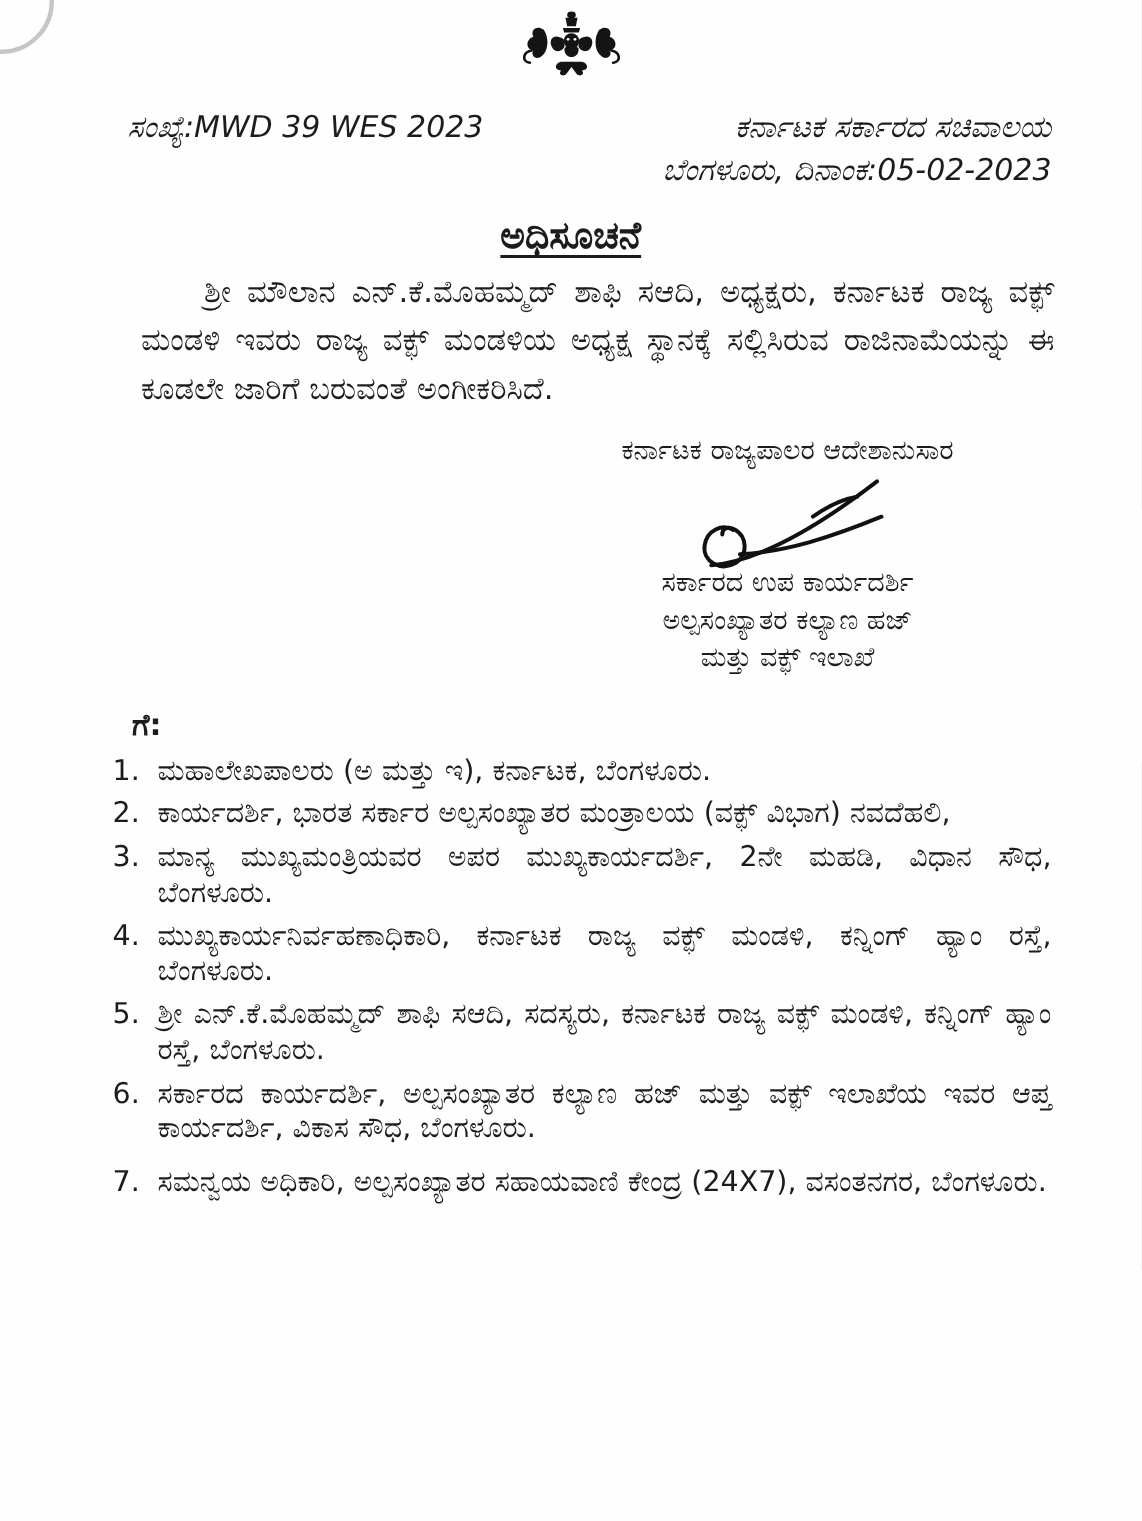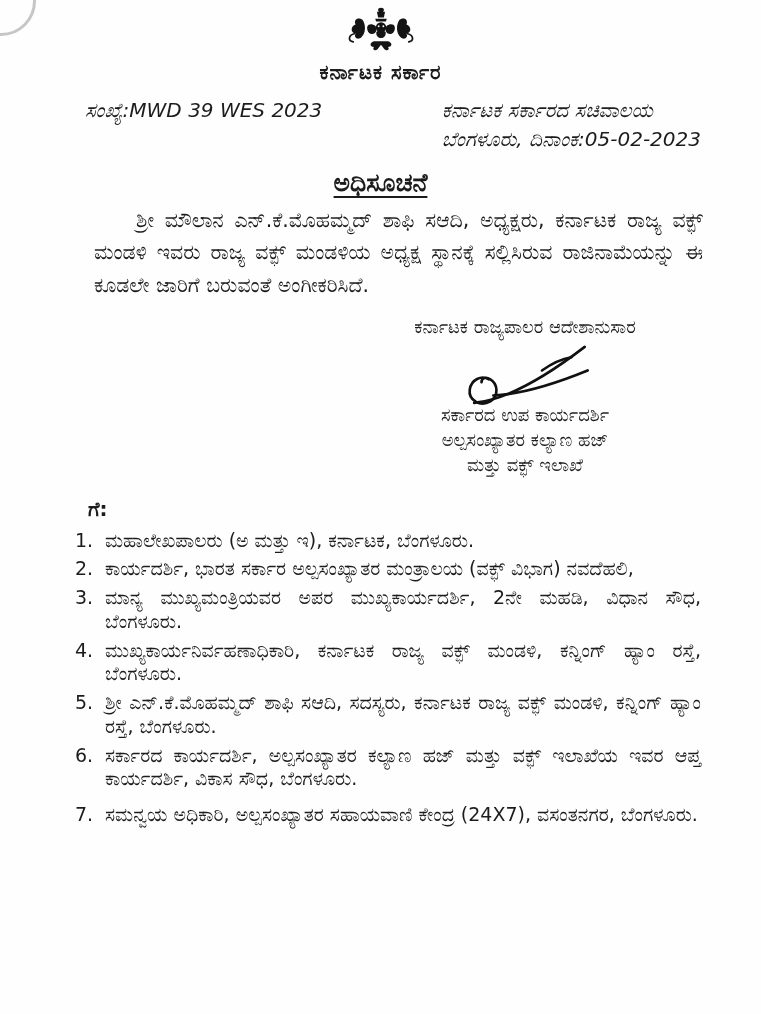--- a/index.html
+++ b/index.html
@@ -38,21 +38,21 @@
   }
   .ref-row {
     display: flex;
     justify-content: space-between;
     align-items: flex-start;
     padding: 12px 60px 0 85px;
     font-size: 20px;
     font-style: italic;
   }
   .ref-number { white-space: nowrap; padding-top: 2px; }
-  .office-address { text-align: left; line-height: 1.45; }
+  .office-address { text-align: right; line-height: 1.45; }
   .doc-title {
     text-align: center;
     margin: 14px 0 6px 0;
     font-size: 25px;
     font-weight: 700;
   }
   .doc-title span {
     text-decoration: underline;
     text-decoration-thickness: 2px;
     text-underline-offset: 5px;
@@ -133,21 +133,20 @@
         <path d="M38,24 C30,18 22,24 26,32 C18,34 16,46 26,48 C22,54 30,60 36,54 C44,48 44,32 38,24 Z"></path>
         <path d="M102,24 C110,18 118,24 114,32 C122,34 124,46 114,48 C118,54 110,60 104,54 C96,48 96,32 102,24 Z"></path>
       </g>
       <g fill="none" stroke="#141414" stroke-width="3" stroke-linecap="round">
         <path d="M24,48 C14,50 12,60 22,62"></path>
         <path d="M116,48 C126,50 128,60 118,62"></path>
       </g>
       <circle cx="66" cy="35" r="1.6" fill="#ffffff"></circle>
       <circle cx="74" cy="35" r="1.6" fill="#ffffff"></circle>
     </svg>
-    <div class="gov-title">ಕರ್ನಾಟಕ ಸರ್ಕಾರ</div>
   </header>
 
   <div class="ref-row">
     <div class="ref-number">ಸಂಖ್ಯೆ:MWD 39 WES 2023</div>
     <div class="office-address">
       <div>ಕರ್ನಾಟಕ ಸರ್ಕಾರದ ಸಚಿವಾಲಯ</div>
       <div>ಬೆಂಗಳೂರು, ದಿನಾಂಕ:05-02-2023</div>
     </div>
   </div>
 

